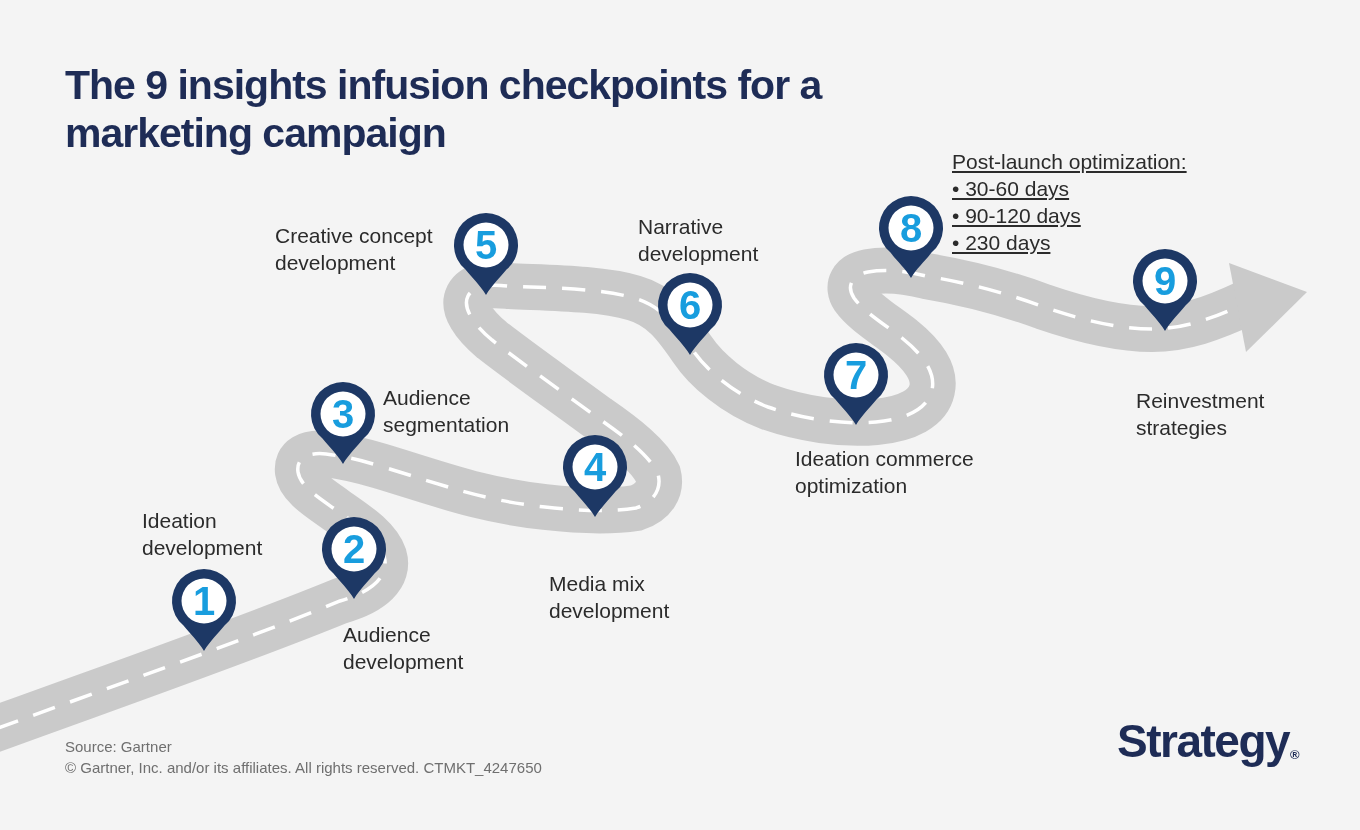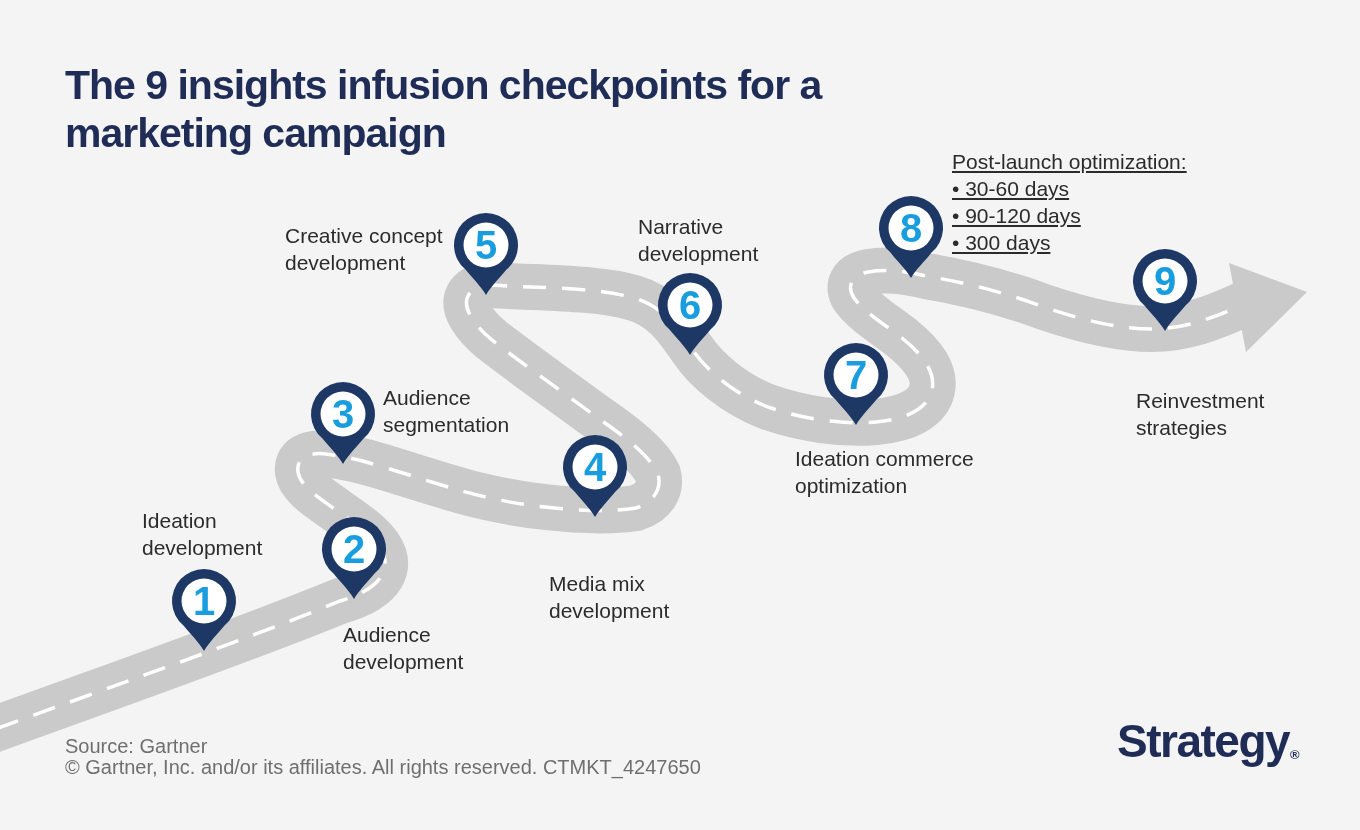--- a/index.html
+++ b/index.html
@@ -25,21 +25,21 @@
   }
   .title span{display:block;}
   svg.roadmap{position:absolute;left:0;top:0;}
   .cp-label{
     position:absolute;
     font-size:21px;line-height:27px;color:var(--text);
     white-space:nowrap;
   }
   .footer{
     position:absolute;left:65px;top:736px;
-    font-size:20px;line-height:21px;color:var(--muted);
+    font-size:15px;line-height:21px;color:var(--muted);
   }
   .logo{
     position:absolute;left:1117px;top:718px;
     display:flex;align-items:flex-end;
     color:var(--navy);
     font-size:46px;font-weight:bold;letter-spacing:-1.5px;line-height:1;
   }
   .logo .reg{font-size:13px;font-weight:bold;letter-spacing:0;margin:0 0 3px 1px;}
   .pin-number{
     font-family:"Liberation Sans", sans-serif;
@@ -169,37 +169,37 @@
         <div>development</div>
       </div>
       <div class="cp-label" style="left: 383px; top: 384px;">
         <div>Audience</div>
         <div>segmentation</div>
       </div>
       <div class="cp-label" style="left: 549px; top: 535px; margin-top: 35px;">
         <div>Media mix</div>
         <div>development</div>
       </div>
-      <div class="cp-label" style="left: 285px; top: 222px;">
+      <div class="cp-label" style="left: 275px; top: 222px;">
         <div>Creative concept</div>
         <div>development</div>
       </div>
       <div class="cp-label" style="left: 638px; top: 213px;">
         <div>Narrative</div>
         <div>development</div>
       </div>
       <div class="cp-label" style="left: 795px; top: 445px;">
         <div>Ideation commerce</div>
         <div>optimization</div>
       </div>
       <div class="cp-label" style="left: 952px; top: 148px; text-decoration: underline;">
         <div>Post-launch optimization:</div>
         <div>• 30-60 days</div>
         <div>• 90-120 days</div>
-        <div>• 300 days</div>
+        <div>• 230 days</div>
       </div>
       <div class="cp-label" style="left: 1136px; top: 354px; margin-top: 33px;">
         <div>Reinvestment</div>
         <div>strategies</div>
       </div>
     </div>
 
   <div class="footer">
     <div>Source: Gartner</div>
     <div>© Gartner, Inc. and/or its affiliates. All rights reserved. CTMKT_4247650</div>

